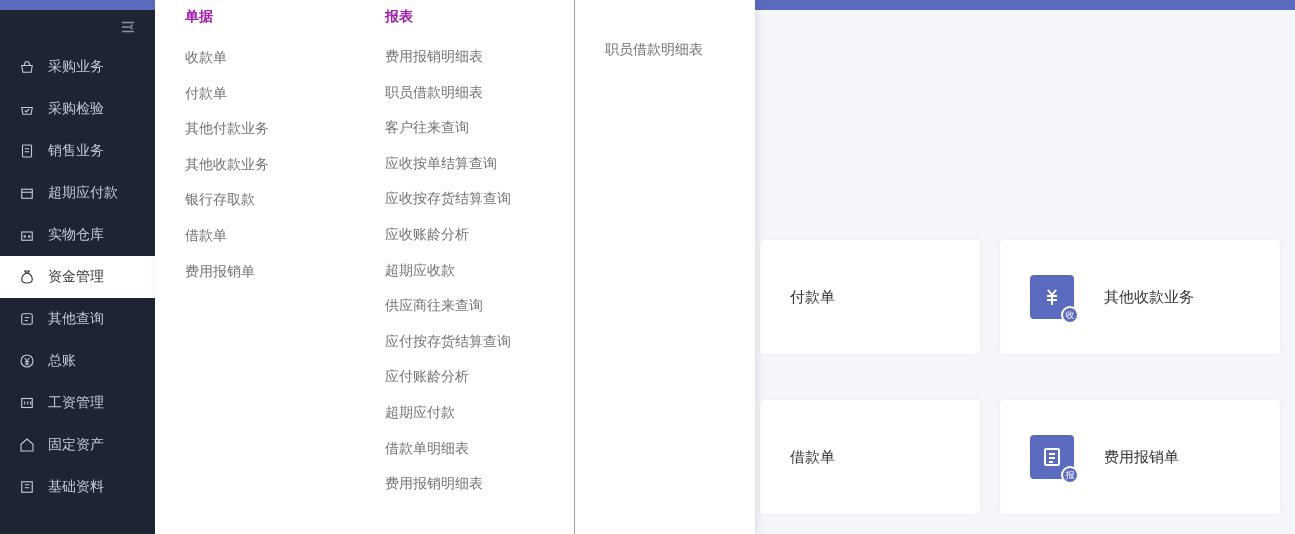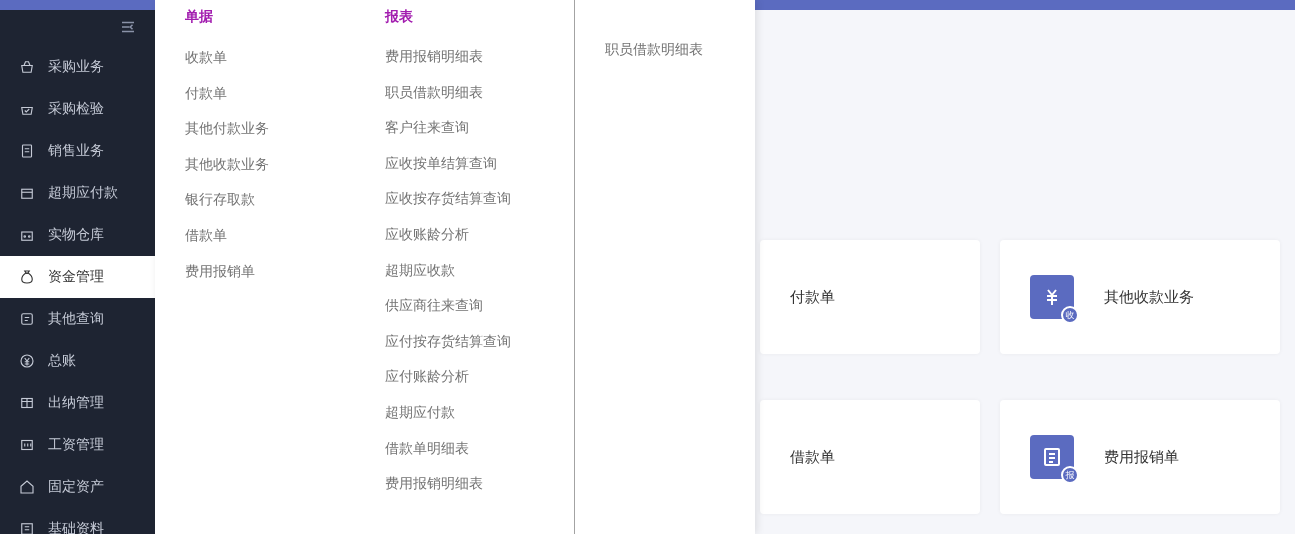--- a/index.html
+++ b/index.html
@@ -115,29 +115,20 @@
     <span>其他查询</span>
   </div>
   <div class="sidebar-item">
     <span class="icon">
         <svg viewBox="0 0 24 24" fill="none" stroke="currentColor" stroke-width="1.5">
           <circle cx="12" cy="12" r="8"></circle>
           <path d="M9 8l3 4 3-4M9 13h6M9 16h6M12 12v6"></path>
         </svg>
       </span>
     <span>总账</span>
-  </div>
-  <div class="sidebar-item">
-    <span class="icon">
-        <svg viewBox="0 0 24 24" fill="none" stroke="currentColor" stroke-width="1.5">
-          <rect x="5" y="6" width="14" height="12"></rect>
-          <path d="M5 10h14M12 6v12"></path>
-        </svg>
-      </span>
-    <span>出纳管理</span>
   </div>
   <div class="sidebar-item">
     <span class="icon">
         <svg viewBox="0 0 24 24" fill="none" stroke="currentColor" stroke-width="1.5">
           <rect x="5" y="6" width="14" height="12"></rect>
           <path d="M9 10v4M13 10v4M17 10v4"></path>
         </svg>
       </span>
     <span>工资管理</span>
   </div>

